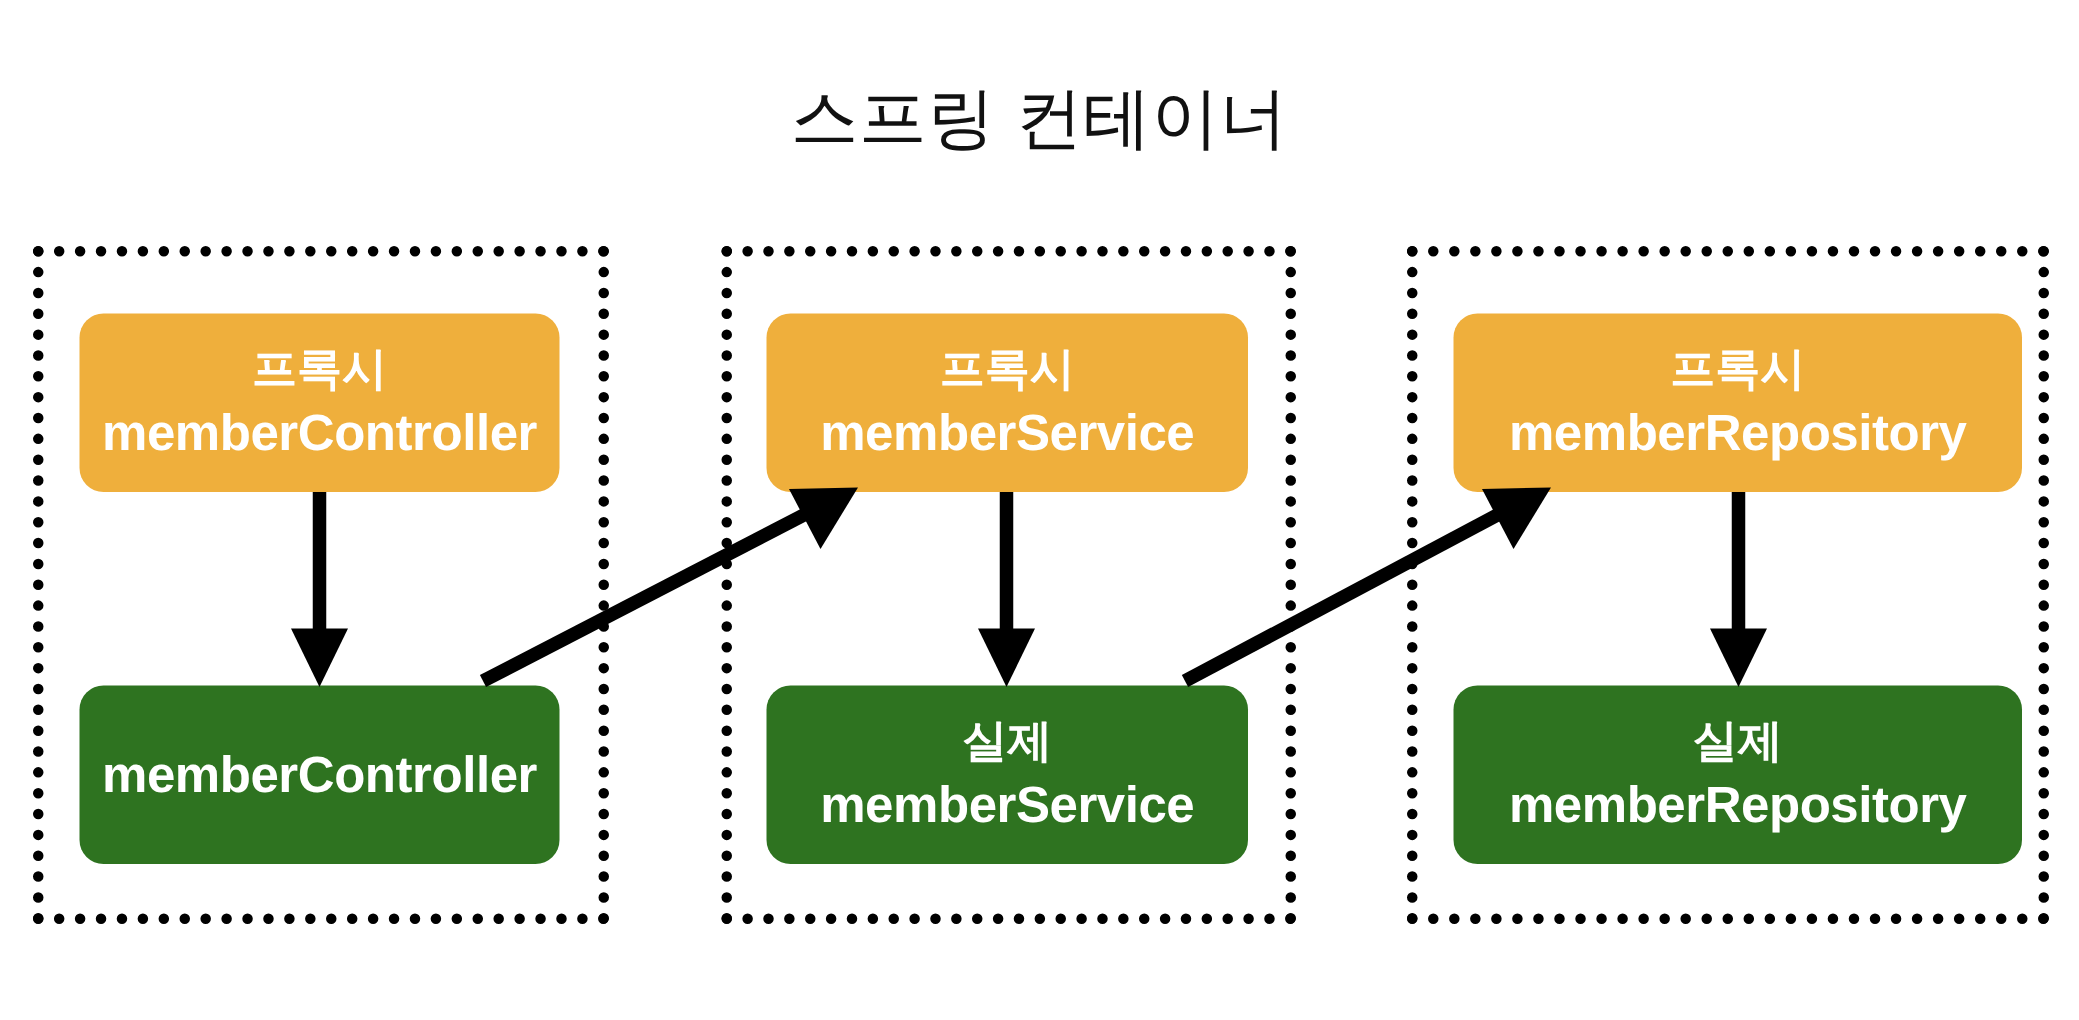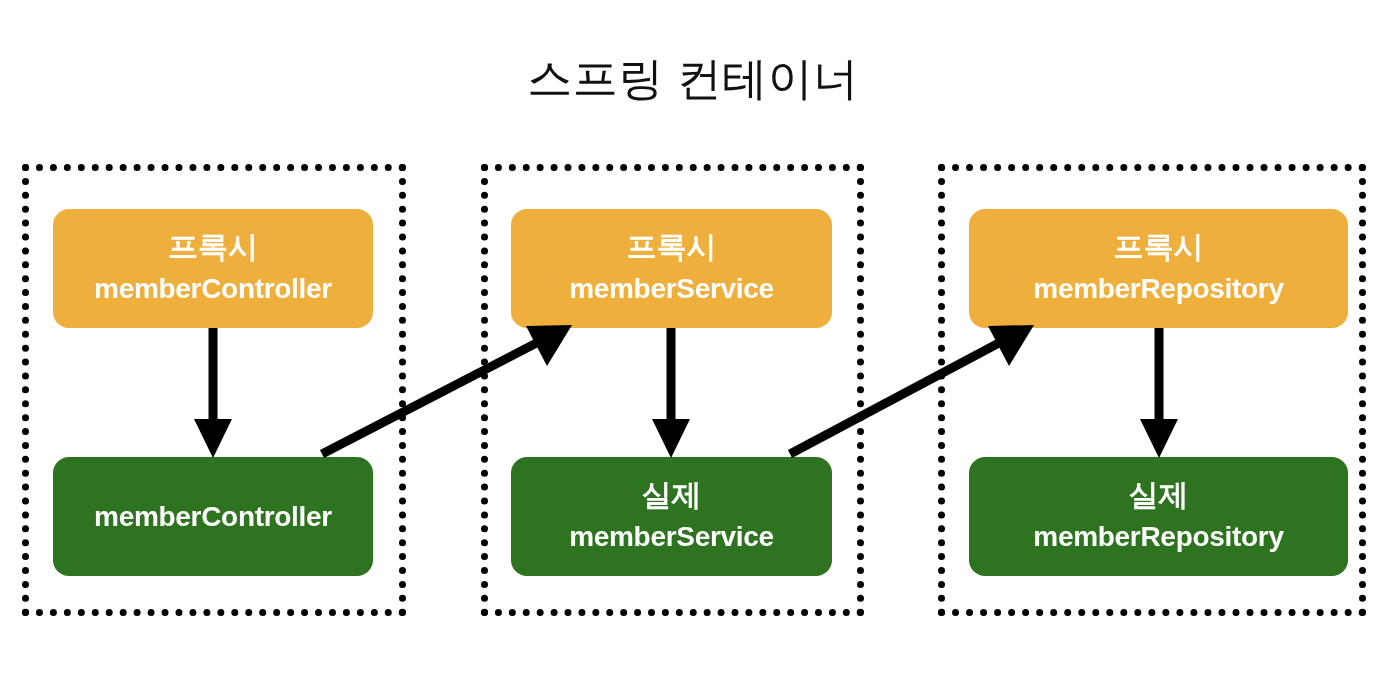--- a/index.html
+++ b/index.html
@@ -55,21 +55,21 @@
     text-align: center;
     overflow: hidden;
   }
   .node .line-top {
     font-size: 30px;
     line-height: 40px;
     font-weight: 700;
     white-space: pre;
   }
   .node .line-main {
-    font-size: 28px;
+    font-size: 34px;
     line-height: 44px;
     font-weight: 700;
     white-space: pre;
     letter-spacing: -0.3px;
   }
   .node.proxy  { background: #EFAF3C; }
   .node.real   { background: #2E7320; }
 
   
   #arrow-layer {

